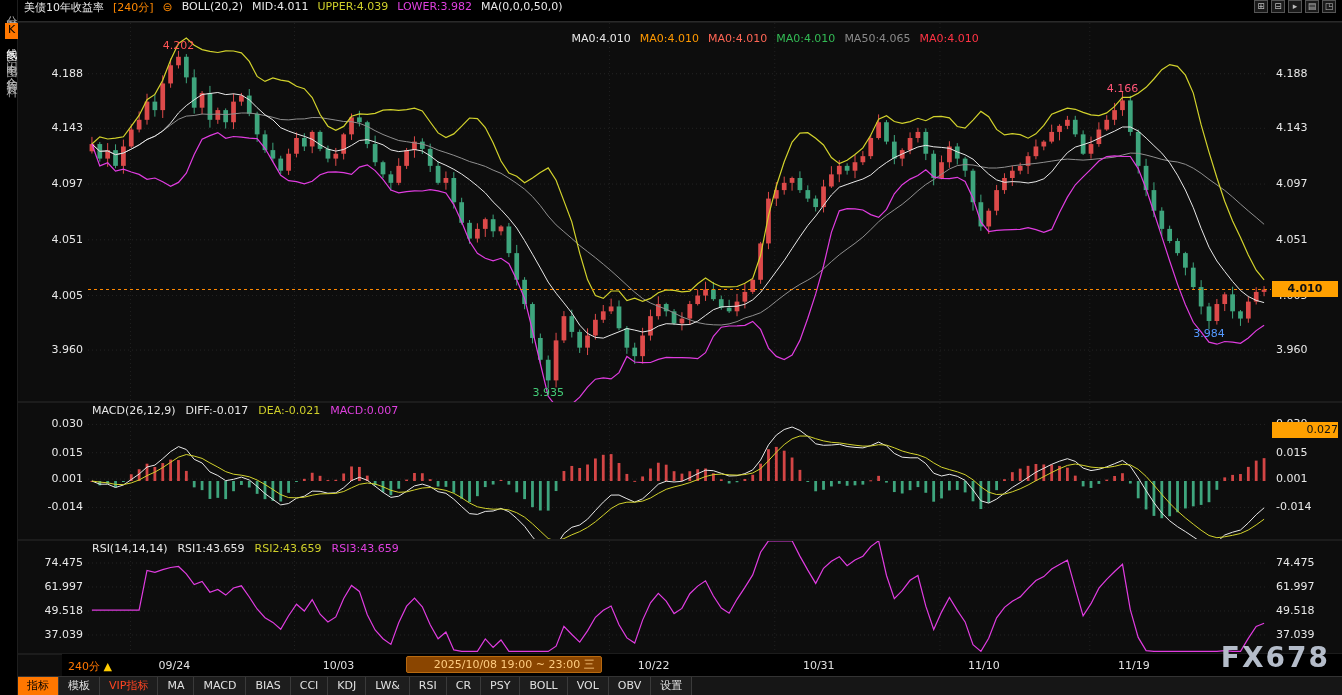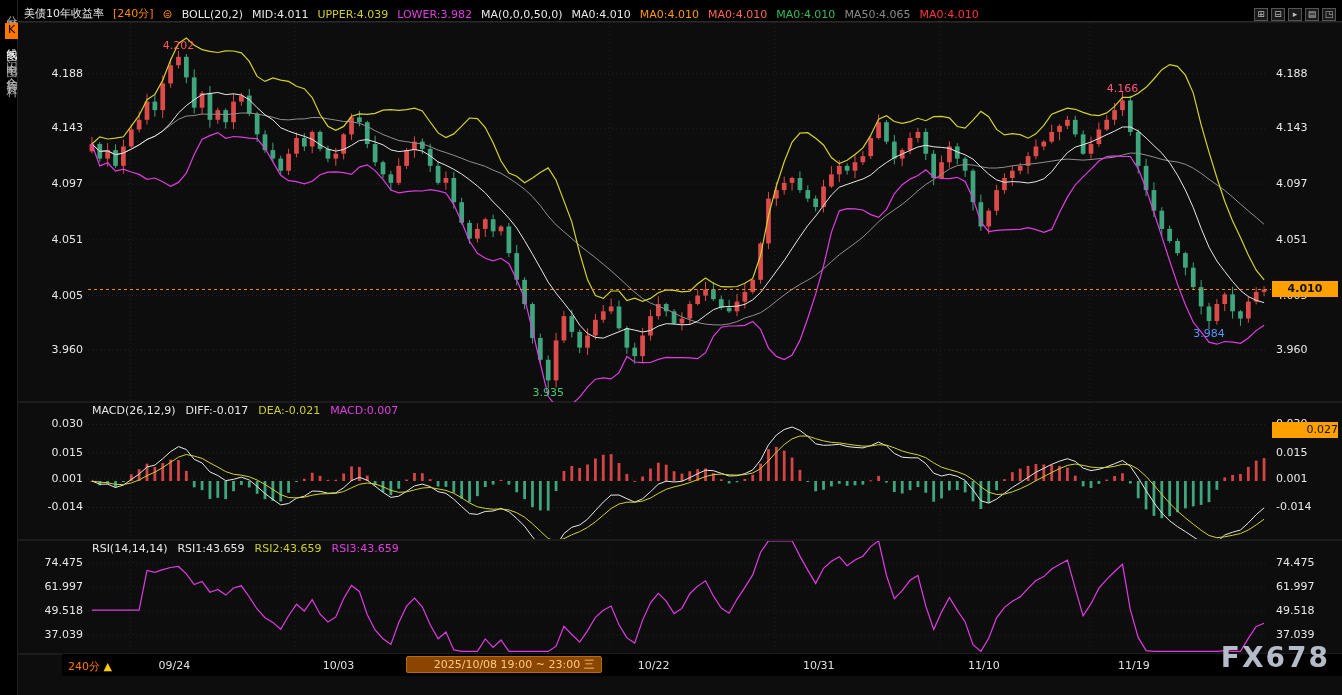--- a/index.html
+++ b/index.html
@@ -6,29 +6,29 @@
   body{background:#000;font-family:"DejaVu Sans","Liberation Sans",sans-serif;}
   #app{position:relative;width:1342px;height:695px;background:#0d0d0d;overflow:hidden;color:#ddd;font-size:11px;}
   #chart-svg{position:absolute;left:0;top:0;z-index:1;}
   svg text{font-family:"DejaVu Sans","Liberation Sans",sans-serif;}
 
   #sidebar{position:absolute;left:0;top:0;bottom:0;width:18px;background:#000;border-right:1px solid #1e1e1e;z-index:4;}
   .sb-item{writing-mode:vertical-rl;text-orientation:upright;letter-spacing:3px;margin:7px 0 7px 3px;color:#b8b8b8;cursor:pointer;font-size:11px;}
   .sb-item.active{color:#fff;}
   .hotkey{background:#ff7700;color:#000;}
 
-  #header{position:absolute;left:18px;right:0;top:0;height:22px;background:#000;border-bottom:1px solid #2a2a2a;display:flex;align-items:flex-end;gap:9px;padding:0 6px;z-index:4;white-space:nowrap;}
+  #header{position:absolute;left:18px;right:0;top:0;height:22px;background:#000;border-bottom:1px solid #2a2a2a;display:flex;align-items:flex-start;gap:9px;padding:0 6px;z-index:4;white-space:nowrap;}
   .h-title{color:#e8e8e8;}
   .h-period{color:#ff8800;cursor:pointer;}
   .h-link{color:#ff8800;font-size:12px;cursor:pointer;}
   .hseg{color:#e8e8e8;}
   .c-upper,.c-yellow{color:#cfcf2a;}
   .c-lower,.c-magenta{color:#e040e0;}
   .c-white{color:#e8e8e8;}
-  #ma-values{display:inline-flex;gap:9px;}
+  #ma-values{display:inline-flex;gap:9px;margin-top:32px;}
   #win-btns{margin-left:auto;display:inline-flex;}
   .win-btn{display:inline-block;width:14px;height:13px;line-height:11px;text-align:center;font-size:9px;color:#bbb;background:#1a1a1a;border:1px solid #555;margin-left:3px;cursor:pointer;}
 
   .panel-header{position:absolute;display:flex;gap:10px;z-index:3;white-space:nowrap;}
   #macd-header{left:92px;top:404px;align-items:flex-end;}
   #rsi-header{left:92px;top:542px;}
 
   .ylab{position:absolute;height:12px;line-height:12px;color:#e8e8e8;z-index:2;}
   .ylab.left{left:21px;width:62px;text-align:right;}
   .ylab.right{left:1276px;width:62px;text-align:left;}
@@ -632,20 +632,38 @@
       <div class="xtick" style="left: 276.5px;">10/03</div>
       <div class="xtick" style="left: 591.56px;">10/22</div>
       <div class="xtick" style="left: 756.76px;">10/31</div>
       <div class="xtick" style="left: 921.96px;">11/10</div>
       <div class="xtick" style="left: 1071.82px;">11/19</div>
       <div class="session" style="left: 441.7px; padding-left: 27px;">2025/10/08 19:00 ~ 23:00 三</div>
     </div>
 
   <div id="watermark">FX678</div>
 
+  <div id="toolbar">
+      <div class="tb-item active">指标</div>
+      <div class="tb-item">模板</div>
+      <div class="tb-item vip">VIP指标</div>
+      <div class="tb-item">MA</div>
+      <div class="tb-item">MACD</div>
+      <div class="tb-item">BIAS</div>
+      <div class="tb-item">CCI</div>
+      <div class="tb-item">KDJ</div>
+      <div class="tb-item">LW&amp;</div>
+      <div class="tb-item">RSI</div>
+      <div class="tb-item">CR</div>
+      <div class="tb-item">PSY</div>
+      <div class="tb-item">BOLL</div>
+      <div class="tb-item">VOL</div>
+      <div class="tb-item">OBV</div>
+      <div class="tb-item">设置</div>
+    </div>
 <div class="ylab left" style="top: 12px;">4.234</div>
     <div class="ylab right" style="top: 12px;">4.234</div>
     <div class="ylab left" style="top: 67.752px;">4.188</div>
     <div class="ylab right" style="top: 67.752px;">4.188</div>
     <div class="ylab left" style="top: 122.292px;">4.143</div>
     <div class="ylab right" style="top: 122.292px;">4.143</div>
     <div class="ylab left" style="top: 178.044px;">4.097</div>
     <div class="ylab right" style="top: 178.044px;">4.097</div>
     <div class="ylab left" style="top: 233.796px;">4.051</div>
     <div class="ylab right" style="top: 233.796px;">4.051</div>

